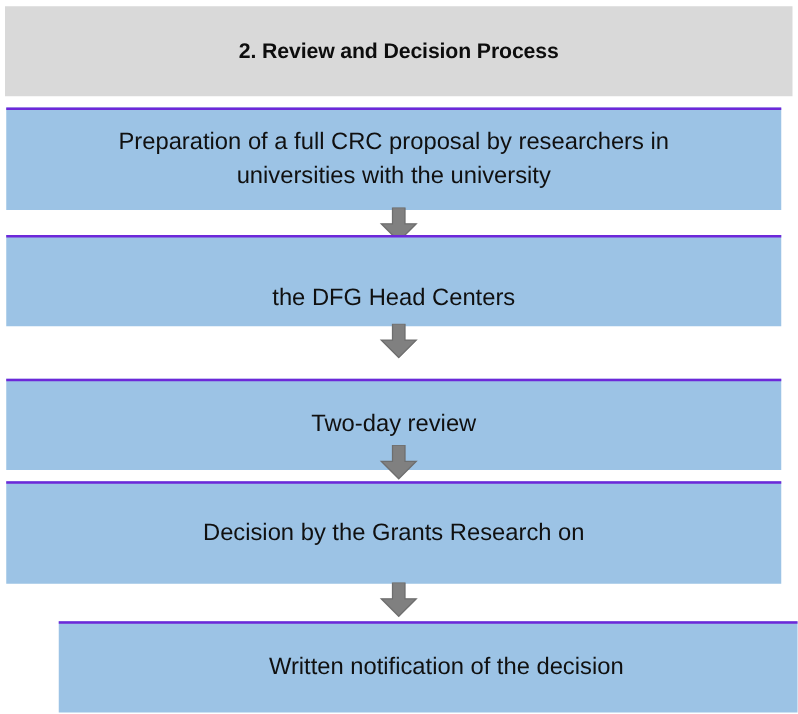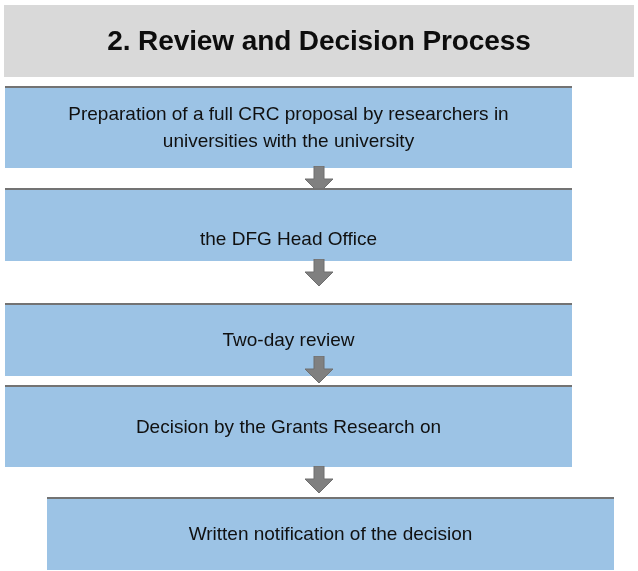--- a/index.html
+++ b/index.html
@@ -29,35 +29,35 @@
     left: 4px;
     top: 5px;
     width: 630px;
     height: 72px;
     background: #d9d9d9;
     display: flex;
     align-items: center;
     justify-content: center;
   }
   .header-title {
-    font-size: 28px;
+    font-size: 17px;
     font-weight: bold;
     color: #0d0d0d;
     letter-spacing: -0.1px;
     text-align: center;
     line-height: 1.2;
   }
 
   
   .process-box {
     position: absolute;
     left: 5px;
-    width: 567px;
+    width: 620px;
     background: #9cc3e5;
-    border-top: 2px solid #737373;
+    border-top: 2px solid #6d28d9;
     box-sizing: border-box;
     display: flex;
     align-items: center;
     justify-content: center;
     padding: 0 34px;
   }
   .process-box-label {
     font-size: 19px;
     color: #101010;
     text-align: center;
@@ -101,21 +101,21 @@
     </div>
   </div>
 
   <svg class="connector-arrow arrow-1" viewBox="0 0 32 28">
     <polygon points="11,0 21,0 21,13 30,13 16,27 2,13 11,13" fill="#808080" stroke="#6e6e6e" stroke-width="1"></polygon>
   </svg>
 
   <div class="process-box box-2">
     <div class="process-box-label">
       <br>
-      <span>the DFG Head Office</span>
+      <span>the DFG Head Centers</span>
     </div>
   </div>
 
   <svg class="connector-arrow arrow-2" viewBox="0 0 32 28">
     <polygon points="11,0 21,0 21,13 30,13 16,27 2,13 11,13" fill="#808080" stroke="#6e6e6e" stroke-width="1"></polygon>
   </svg>
 
   <div class="process-box box-3">
     <div class="process-box-label">
       <span>Two-day review</span>

